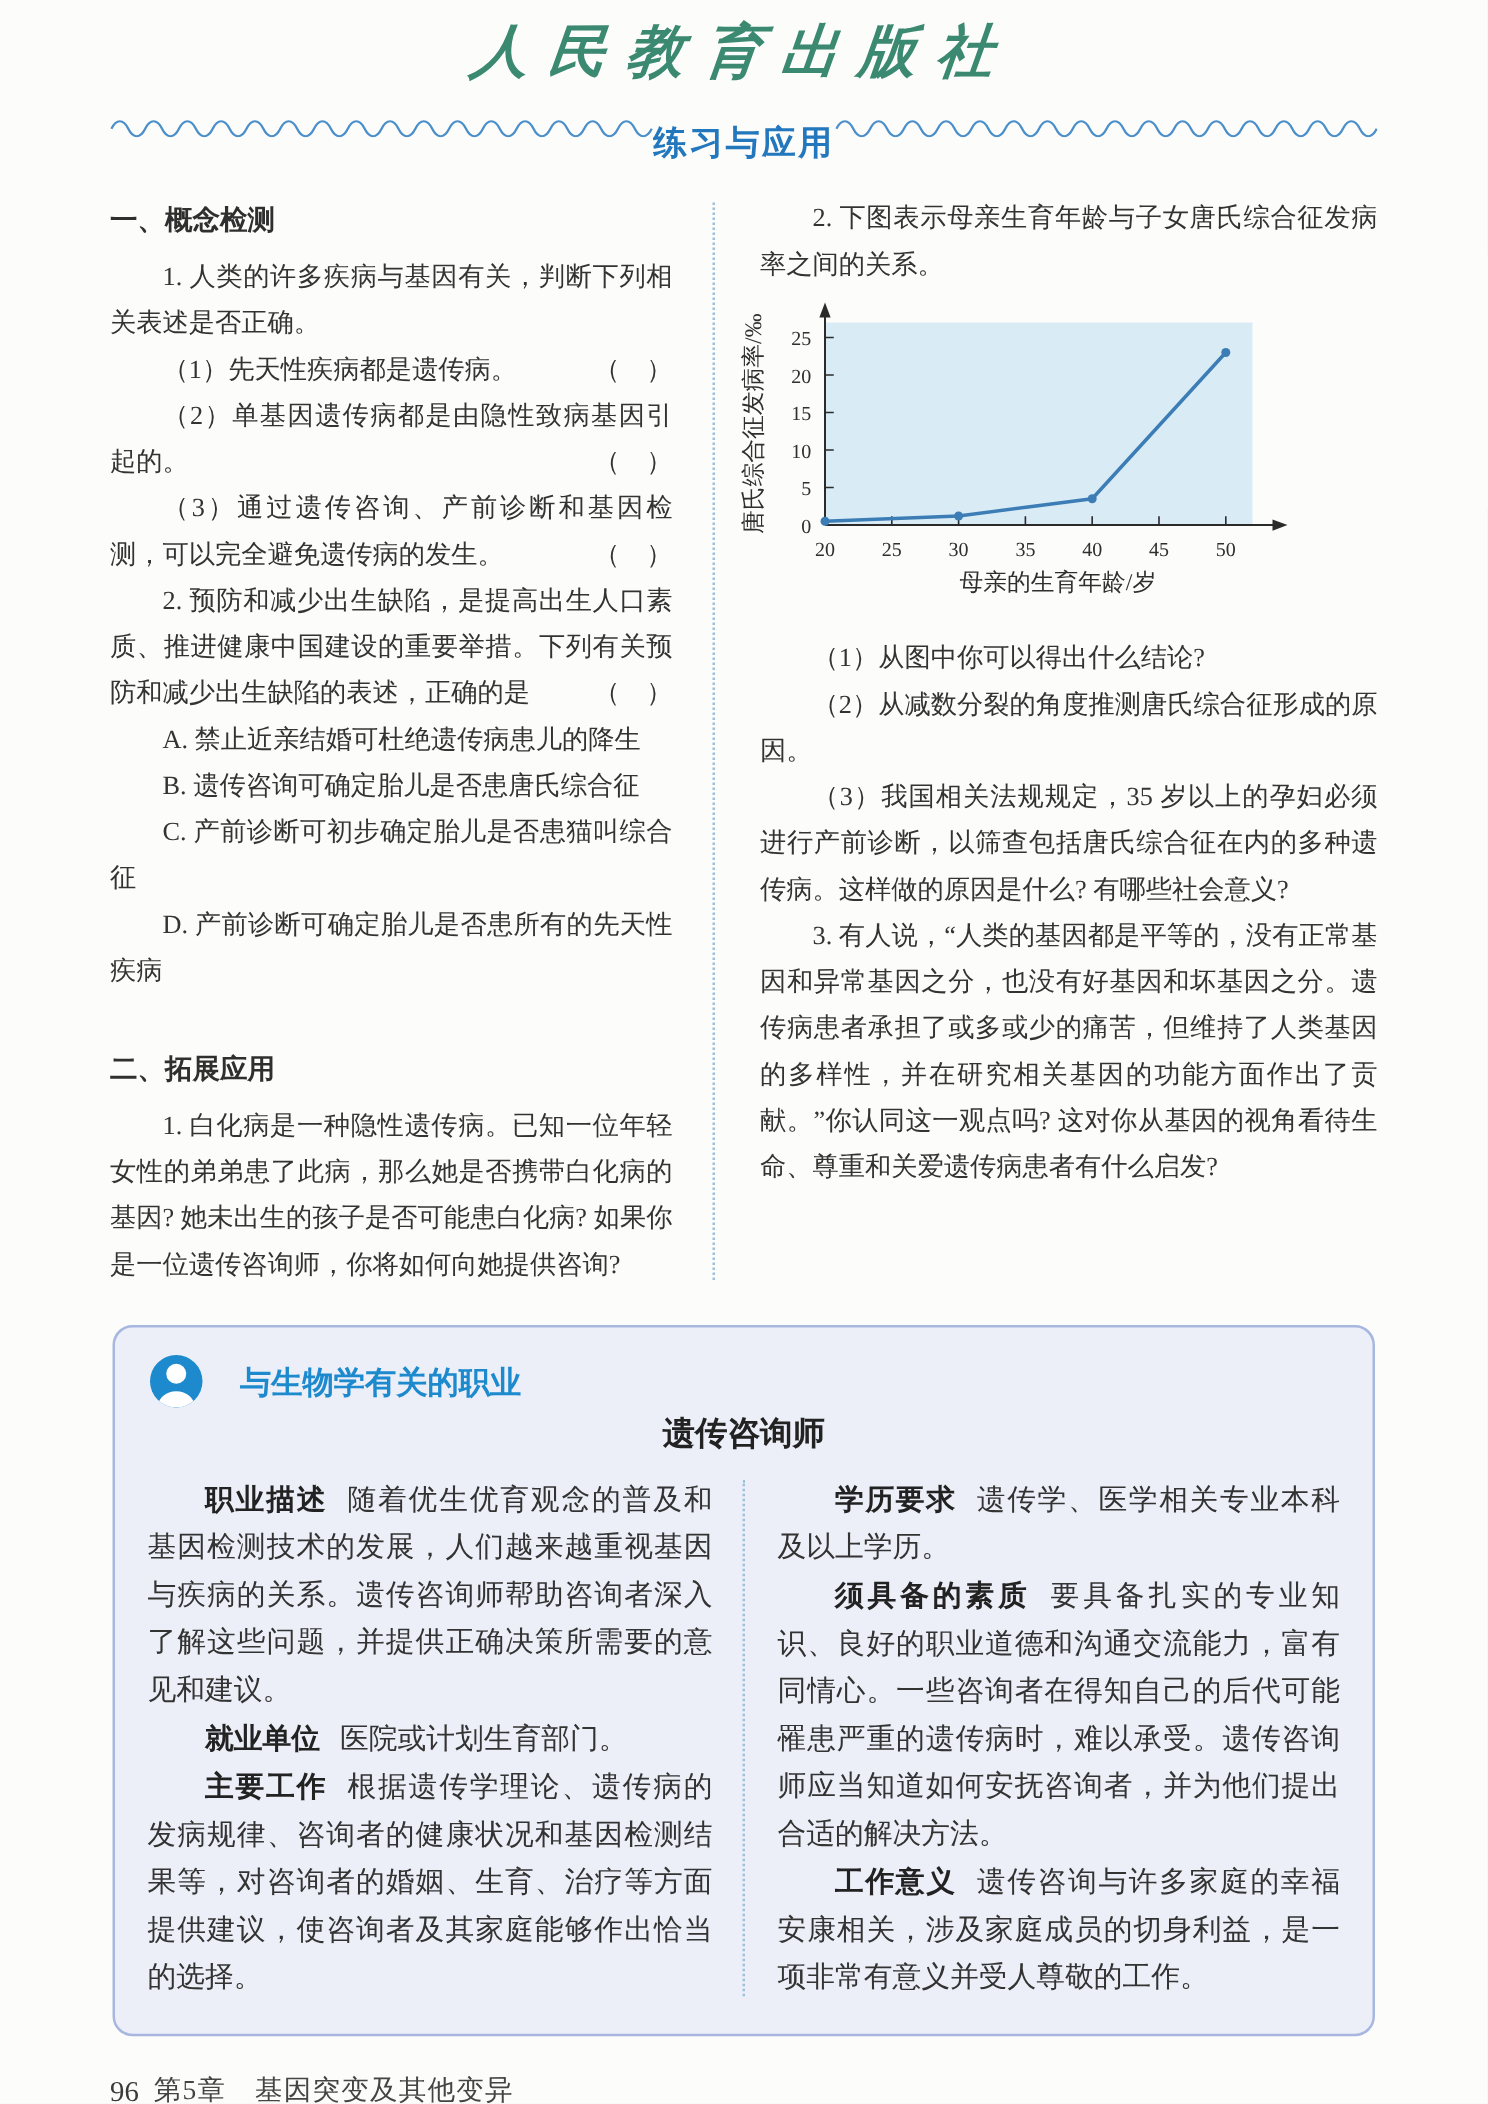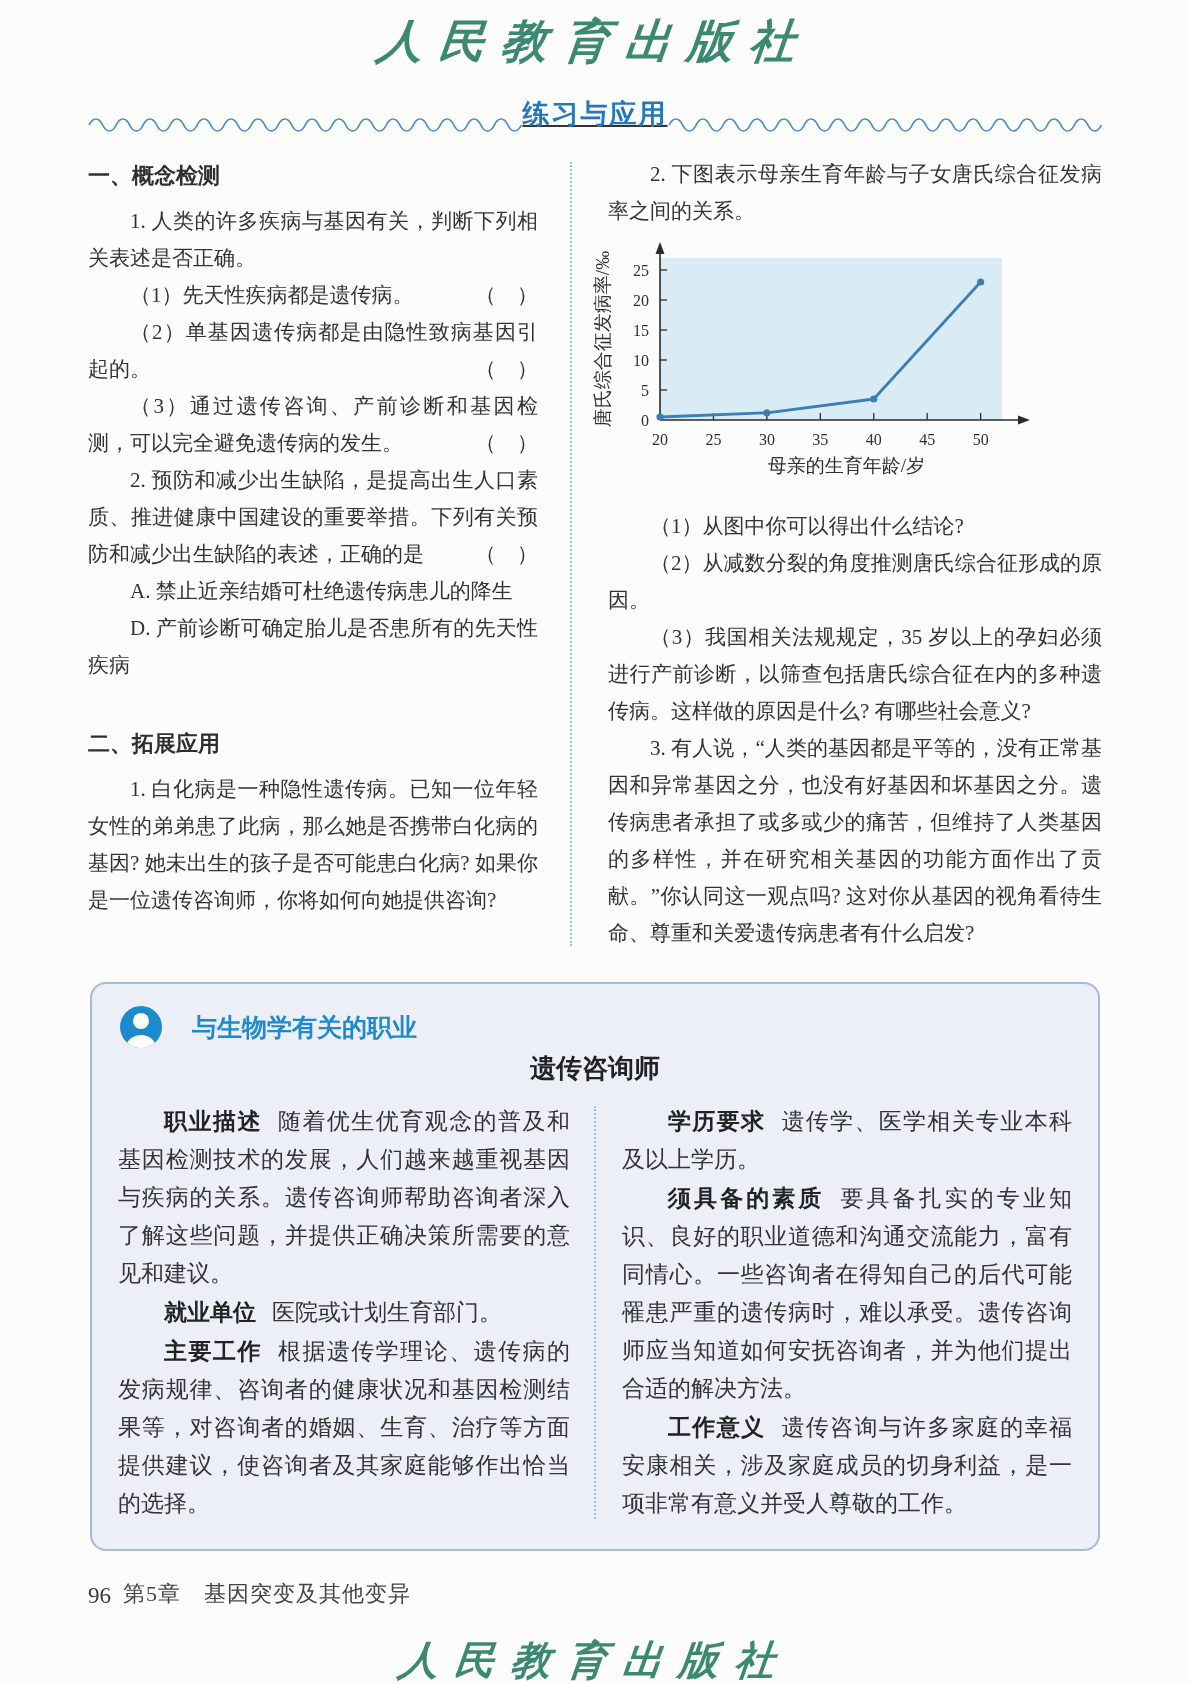--- a/index.html
+++ b/index.html
@@ -12,22 +12,22 @@
   .logo{
     text-align:center;color:#2b8066;
     font-family:"DejaVu Serif","Liberation Serif",serif;
     font-style:italic;font-weight:bold;
     transform:skewX(-6deg);opacity:.92;letter-spacing:16px;
   }
   .logo.top{font-size:46px;line-height:58px;padding-top:12px;}
   .logo.bottom{font-size:40px;line-height:50px;margin-top:26px;}
   
   .wave-row{
-    display:flex;align-items:flex-end;justify-content:center;
-    margin:26px 88px 0;height:36px;text-decoration:underline;
+    display:flex;align-items:flex-start;justify-content:center;
+    margin:26px 88px 0;height:36px;
   }
   .wave{flex:1;height:14px;}
   .wave path{fill:none;stroke:#4b8fca;stroke-width:1.6;}
   .sec-title{
     font-family:"Liberation Sans","DejaVu Sans",sans-serif;
     font-weight:bold;font-size:27px;color:#2377bd;letter-spacing:2px;white-space:nowrap;
   }
   
   .columns{display:flex;margin:24px 88px 0;}
   .col{font-size:21px;line-height:37px;text-align:justify;text-justify:inter-ideograph;}
@@ -95,20 +95,22 @@
   <div class="columns">
 
     <div class="col left">
       <h3 class="sec">一、概念检测</h3>
       <p class="stmt">1. 人类的许多疾病与基因有关，判断下列相关表述是否正确。</p>
       <p class="stmt"><span>（1）先天性疾病都是遗传病。</span><span class="blank">（　）</span></p>
       <p class="stmt"><span>（2）单基因遗传病都是由隐性致病基因引起的。</span><span class="blank">（　）</span></p>
       <p class="stmt"><span>（3）通过遗传咨询、产前诊断和基因检测，可以完全避免遗传病的发生。</span><span class="blank">（　）</span></p>
       <p class="stmt"><span>2. 预防和减少出生缺陷，是提高出生人口素质、推进健康中国建设的重要举措。下列有关预防和减少出生缺陷的表述，正确的是</span><span class="blank">（　）</span></p>
       <p class="stmt">A. 禁止近亲结婚可杜绝遗传病患儿的降生</p>
+      <p class="stmt">B. 遗传咨询可确定胎儿是否患唐氏综合征</p>
+      <p class="stmt">C. 产前诊断可初步确定胎儿是否患猫叫综合征</p>
       <p class="stmt">D. 产前诊断可确定胎儿是否患所有的先天性疾病</p>
       <h3 class="sec gap">二、拓展应用</h3>
       <p class="stmt">1. 白化病是一种隐性遗传病。已知一位年轻女性的弟弟患了此病，那么她是否携带白化病的基因? 她未出生的孩子是否可能患白化病? 如果你是一位遗传咨询师，你将如何向她提供咨询?</p>
     </div>
 
     <div class="divider"></div>
 
     <div class="col right">
       <p class="stmt">2. 下图表示母亲生育年龄与子女唐氏综合征发病率之间的关系。</p>
       <div class="chart-wrap">

